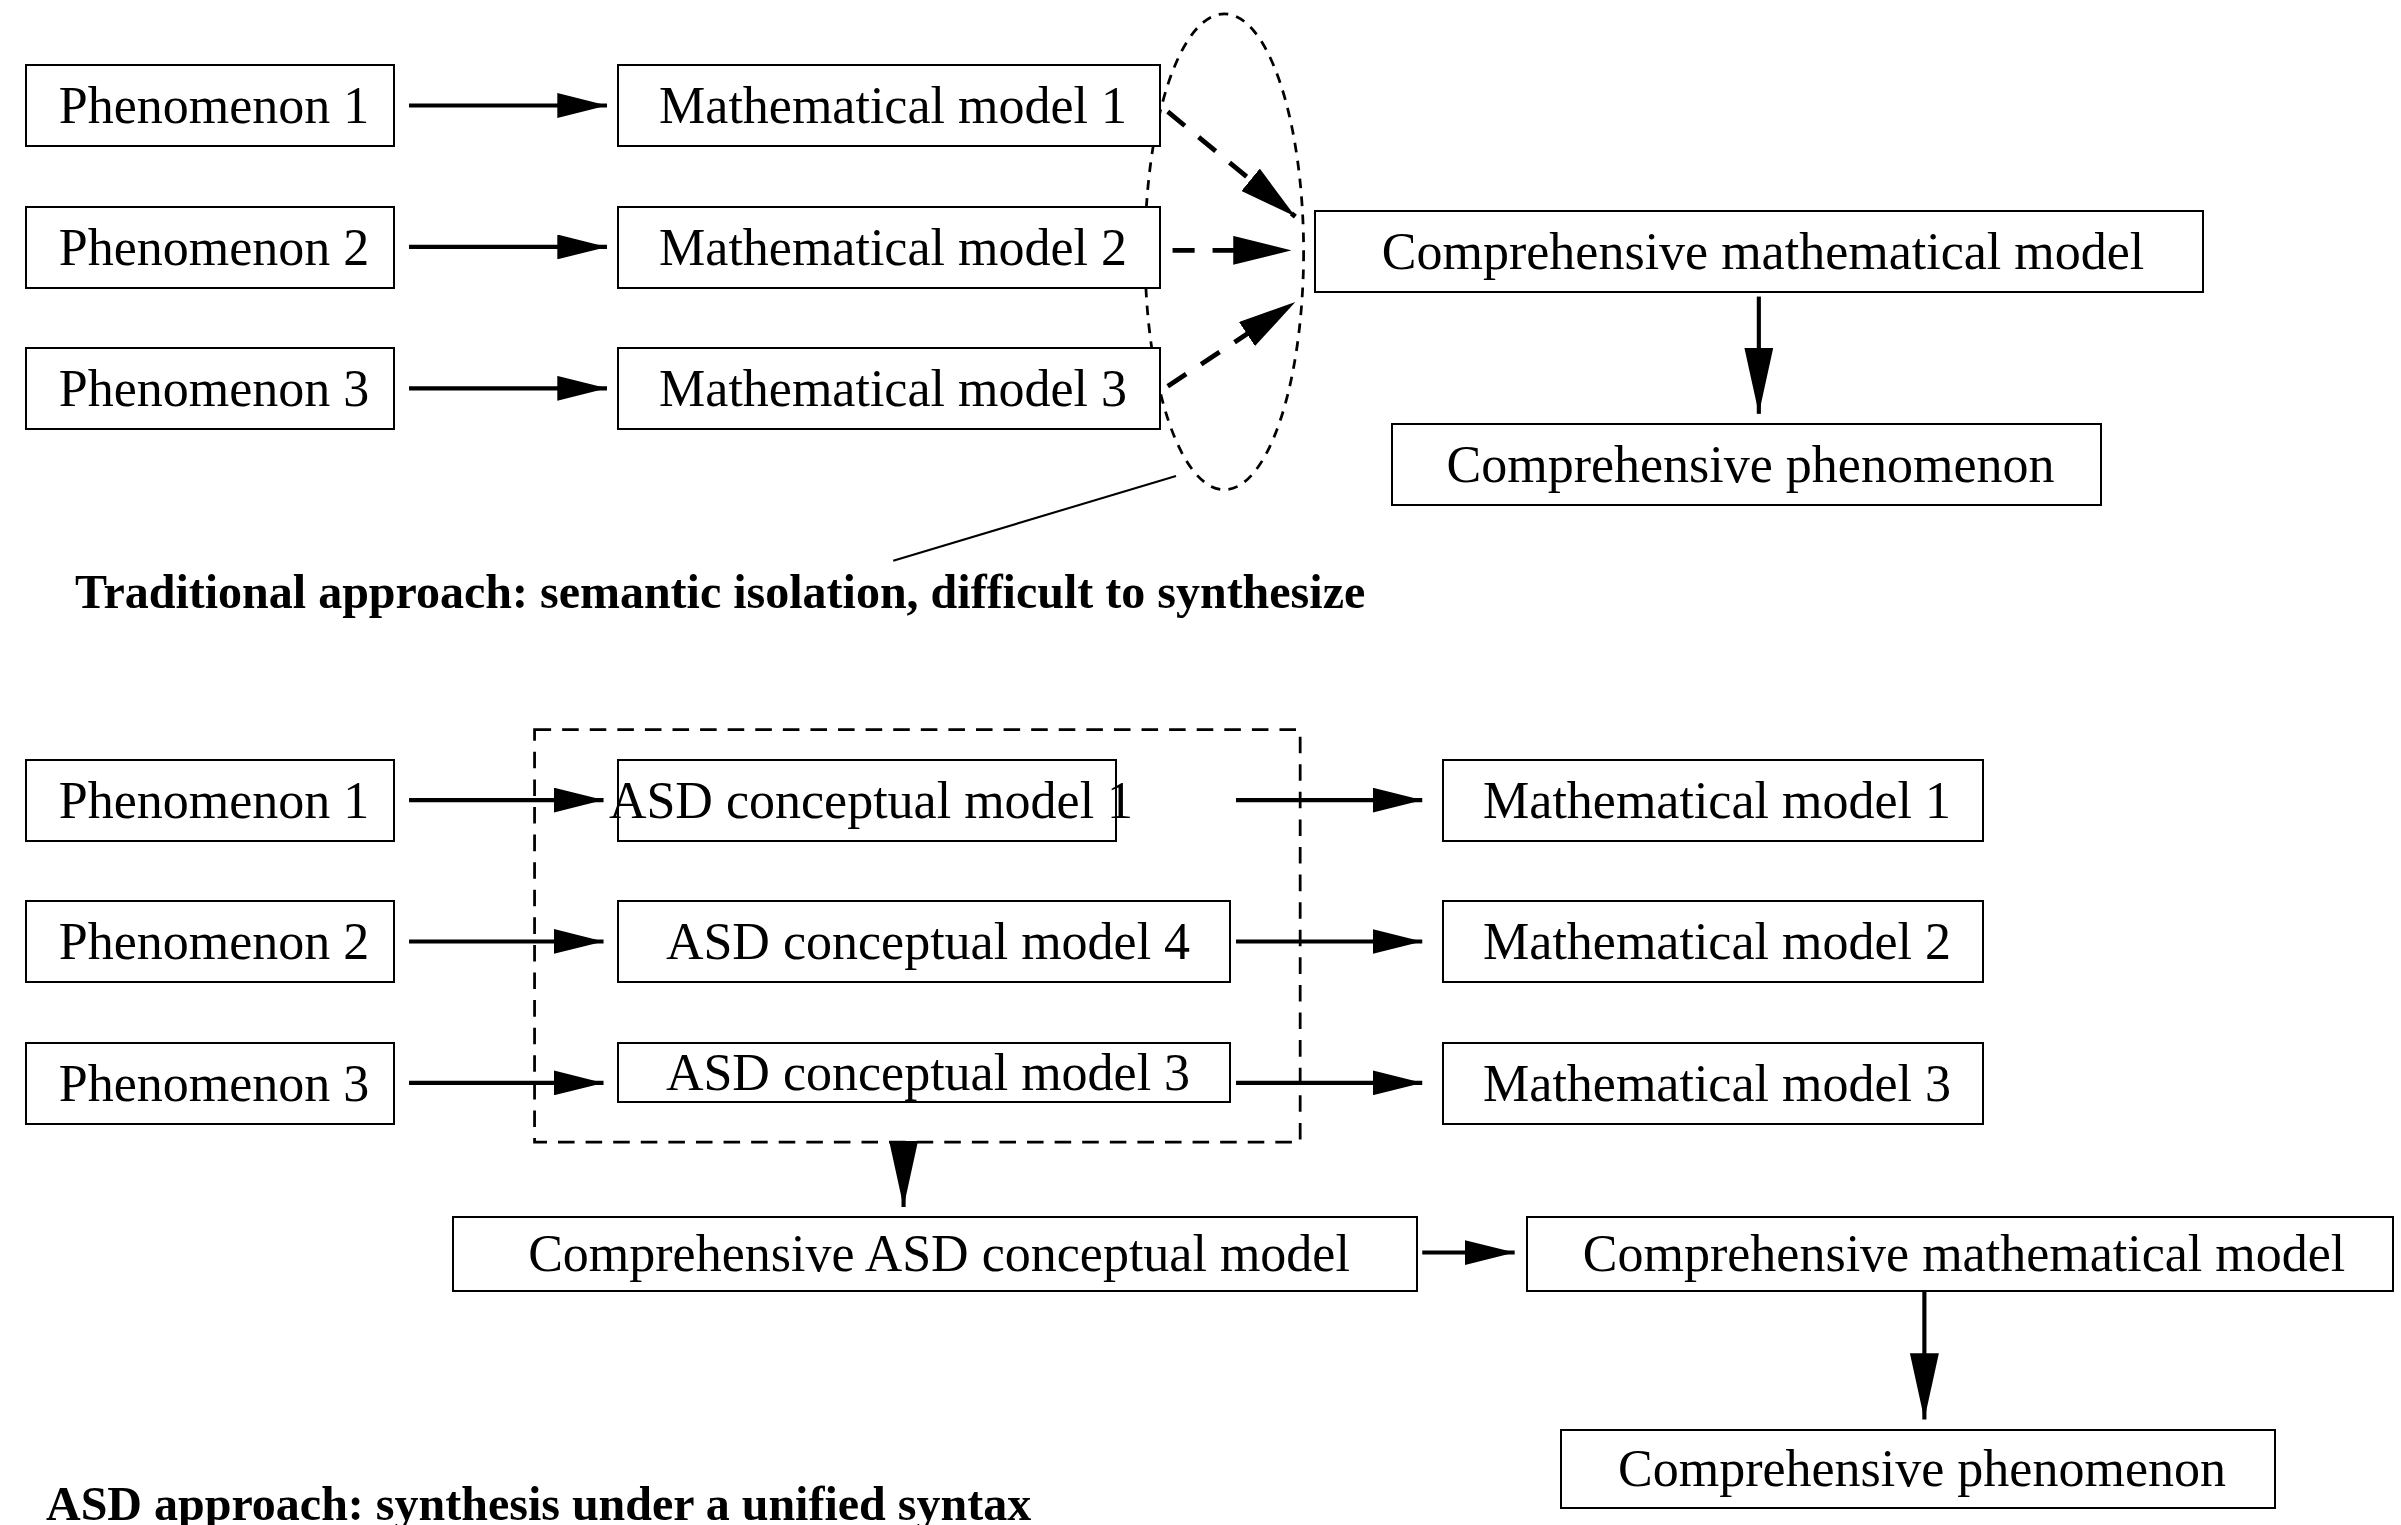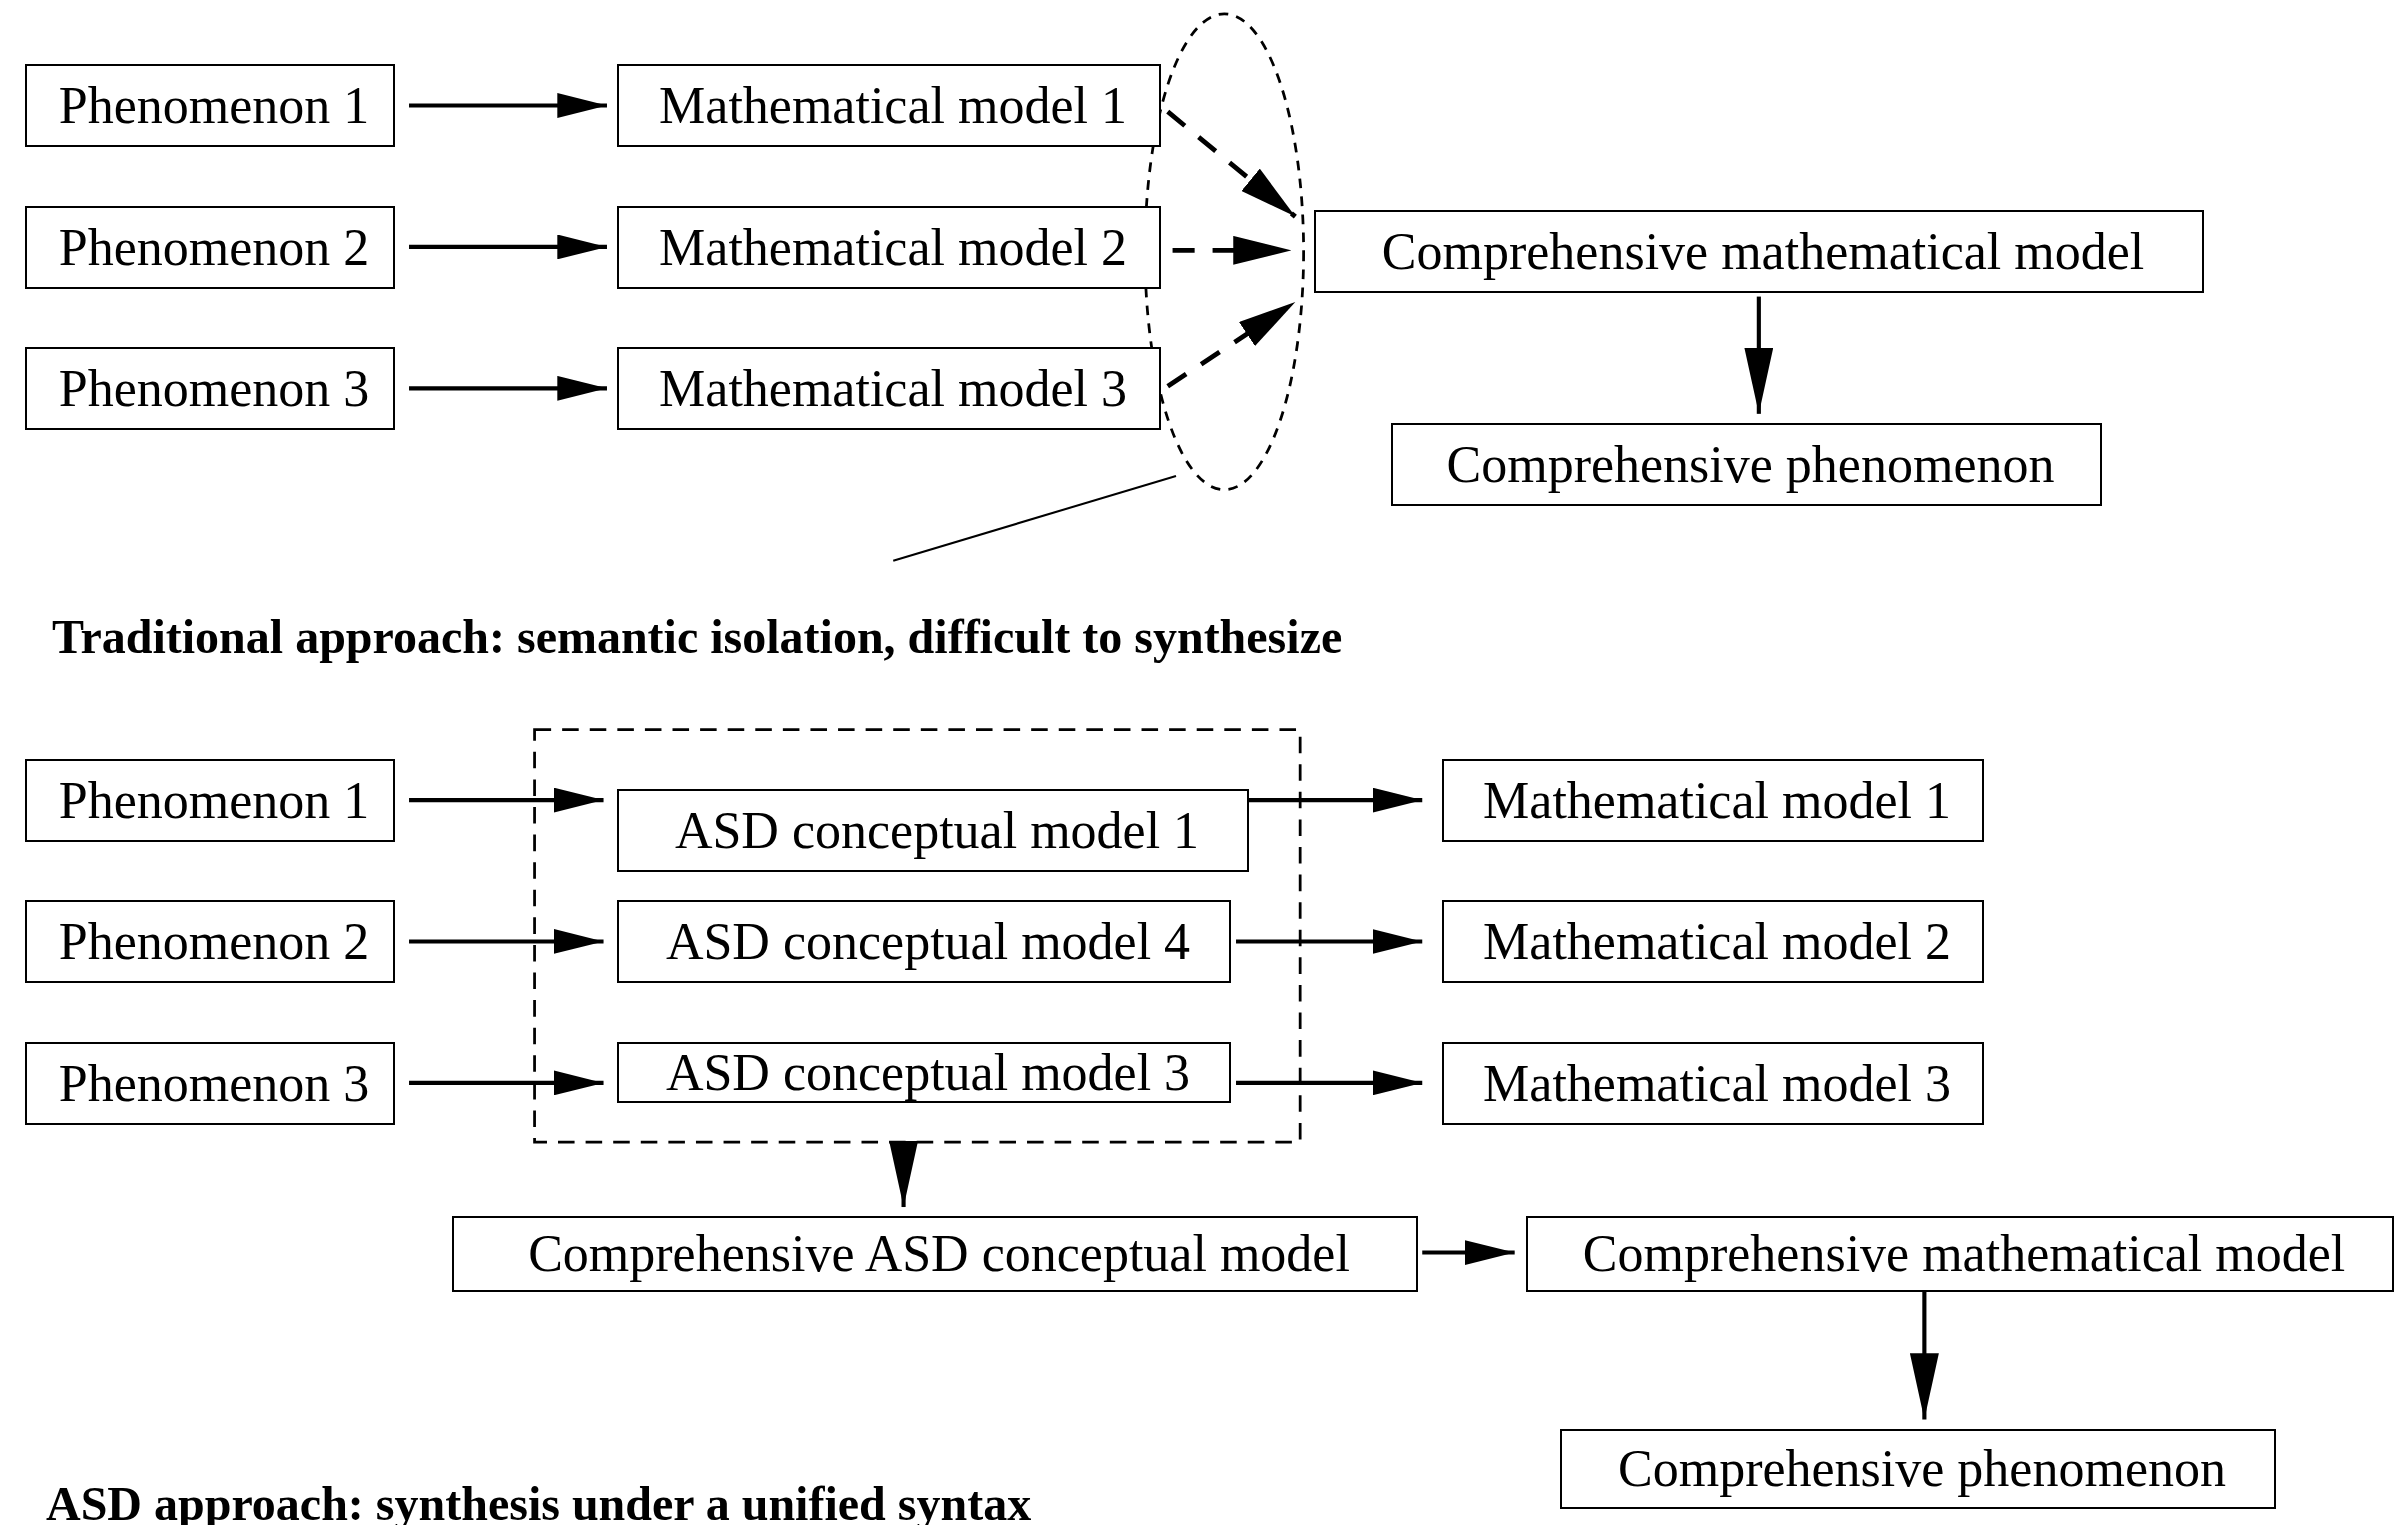--- a/index.html
+++ b/index.html
@@ -96,27 +96,27 @@
   <div class="box" style="left:25px; top:206px; width:370px; height:83px;">Phenomenon 2</div>
   <div class="box" style="left:25px; top:347px; width:370px; height:83px;">Phenomenon 3</div>
 
   <div class="box" style="left:617px; top:64px; width:544px; height:83px;">Mathematical model 1</div>
   <div class="box" style="left:617px; top:206px; width:544px; height:83px;">Mathematical model 2</div>
   <div class="box" style="left:617px; top:347px; width:544px; height:83px;">Mathematical model 3</div>
 
   <div class="box" style="left:1314px; top:210px; width:890px; height:83px;">Comprehensive mathematical model</div>
   <div class="box" style="left:1391px; top:423px; width:711px; height:83px;">Comprehensive phenomenon</div>
 
-  <div class="caption" style="left:52px; top:566px;margin-top:45px;">Traditional approach: semantic isolation, difficult to synthesize</div>
+  <div class="caption" style="left:75px; top:566px;">Traditional approach: semantic isolation, difficult to synthesize</div>
 
   <div class="box" style="left:25px; top:759px; width:370px; height:83px;">Phenomenon 1</div>
   <div class="box" style="left:25px; top:900px; width:370px; height:83px;">Phenomenon 2</div>
   <div class="box" style="left:25px; top:1042px; width:370px; height:83px;">Phenomenon 3</div>
 
-  <div class="box" style="left:617px; top:759px; width:632px; height:83px;margin-top:30px;">ASD conceptual model 1</div>
+  <div class="box" style="left:617px; top:759px; width:500px; height:83px;">ASD conceptual model 1</div>
   <div class="box" style="left:617px; top:900px; width:614px; height:83px;">ASD conceptual model 4</div>
   <div class="box" style="left:617px; top:1042px; width:614px; height:61px;">ASD conceptual model 3</div>
 
   <div class="box" style="left:1442px; top:759px; width:542px; height:83px;">Mathematical model 1</div>
   <div class="box" style="left:1442px; top:900px; width:542px; height:83px;">Mathematical model 2</div>
   <div class="box" style="left:1442px; top:1042px; width:542px; height:83px;">Mathematical model 3</div>
 
   <div class="box" style="left:452px; top:1216px; width:966px; height:76px;text-align:right;">Comprehensive ASD conceptual model</div>
   <div class="box" style="left:1526px; top:1216px; width:868px; height:76px;">Comprehensive mathematical model</div>
   <div class="box" style="left:1560px; top:1429px; width:716px; height:80px;">Comprehensive phenomenon</div>

